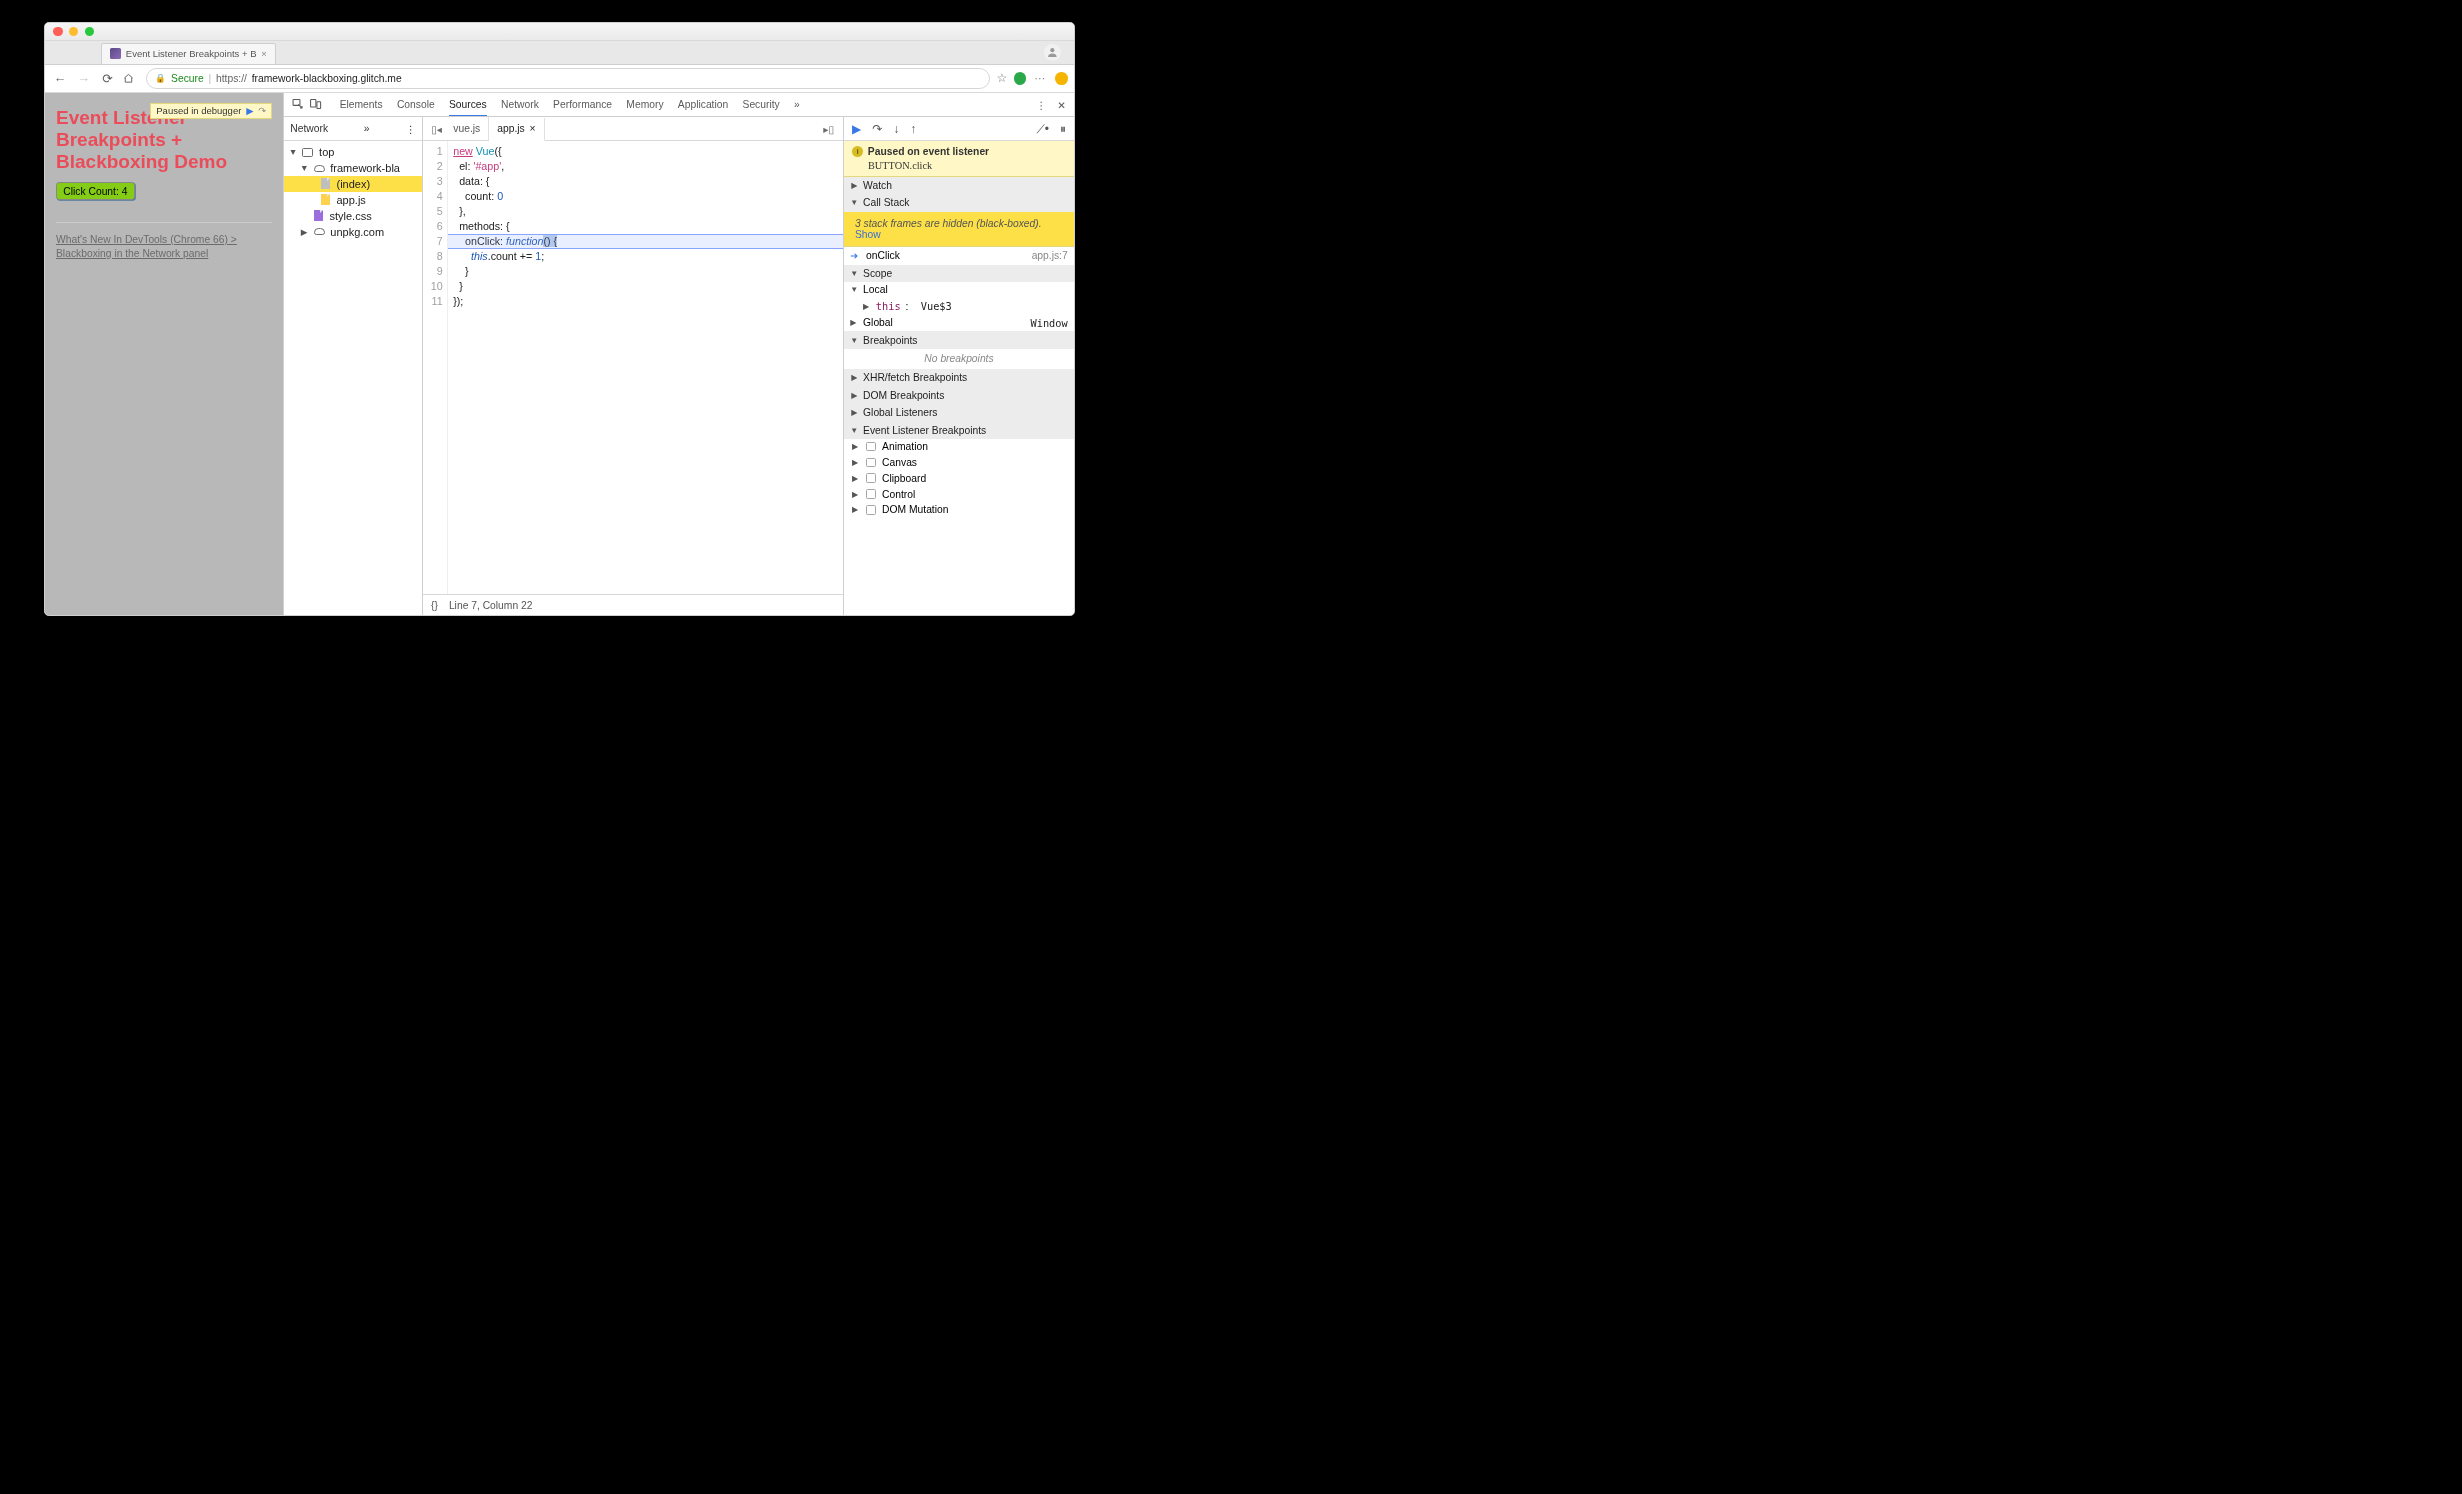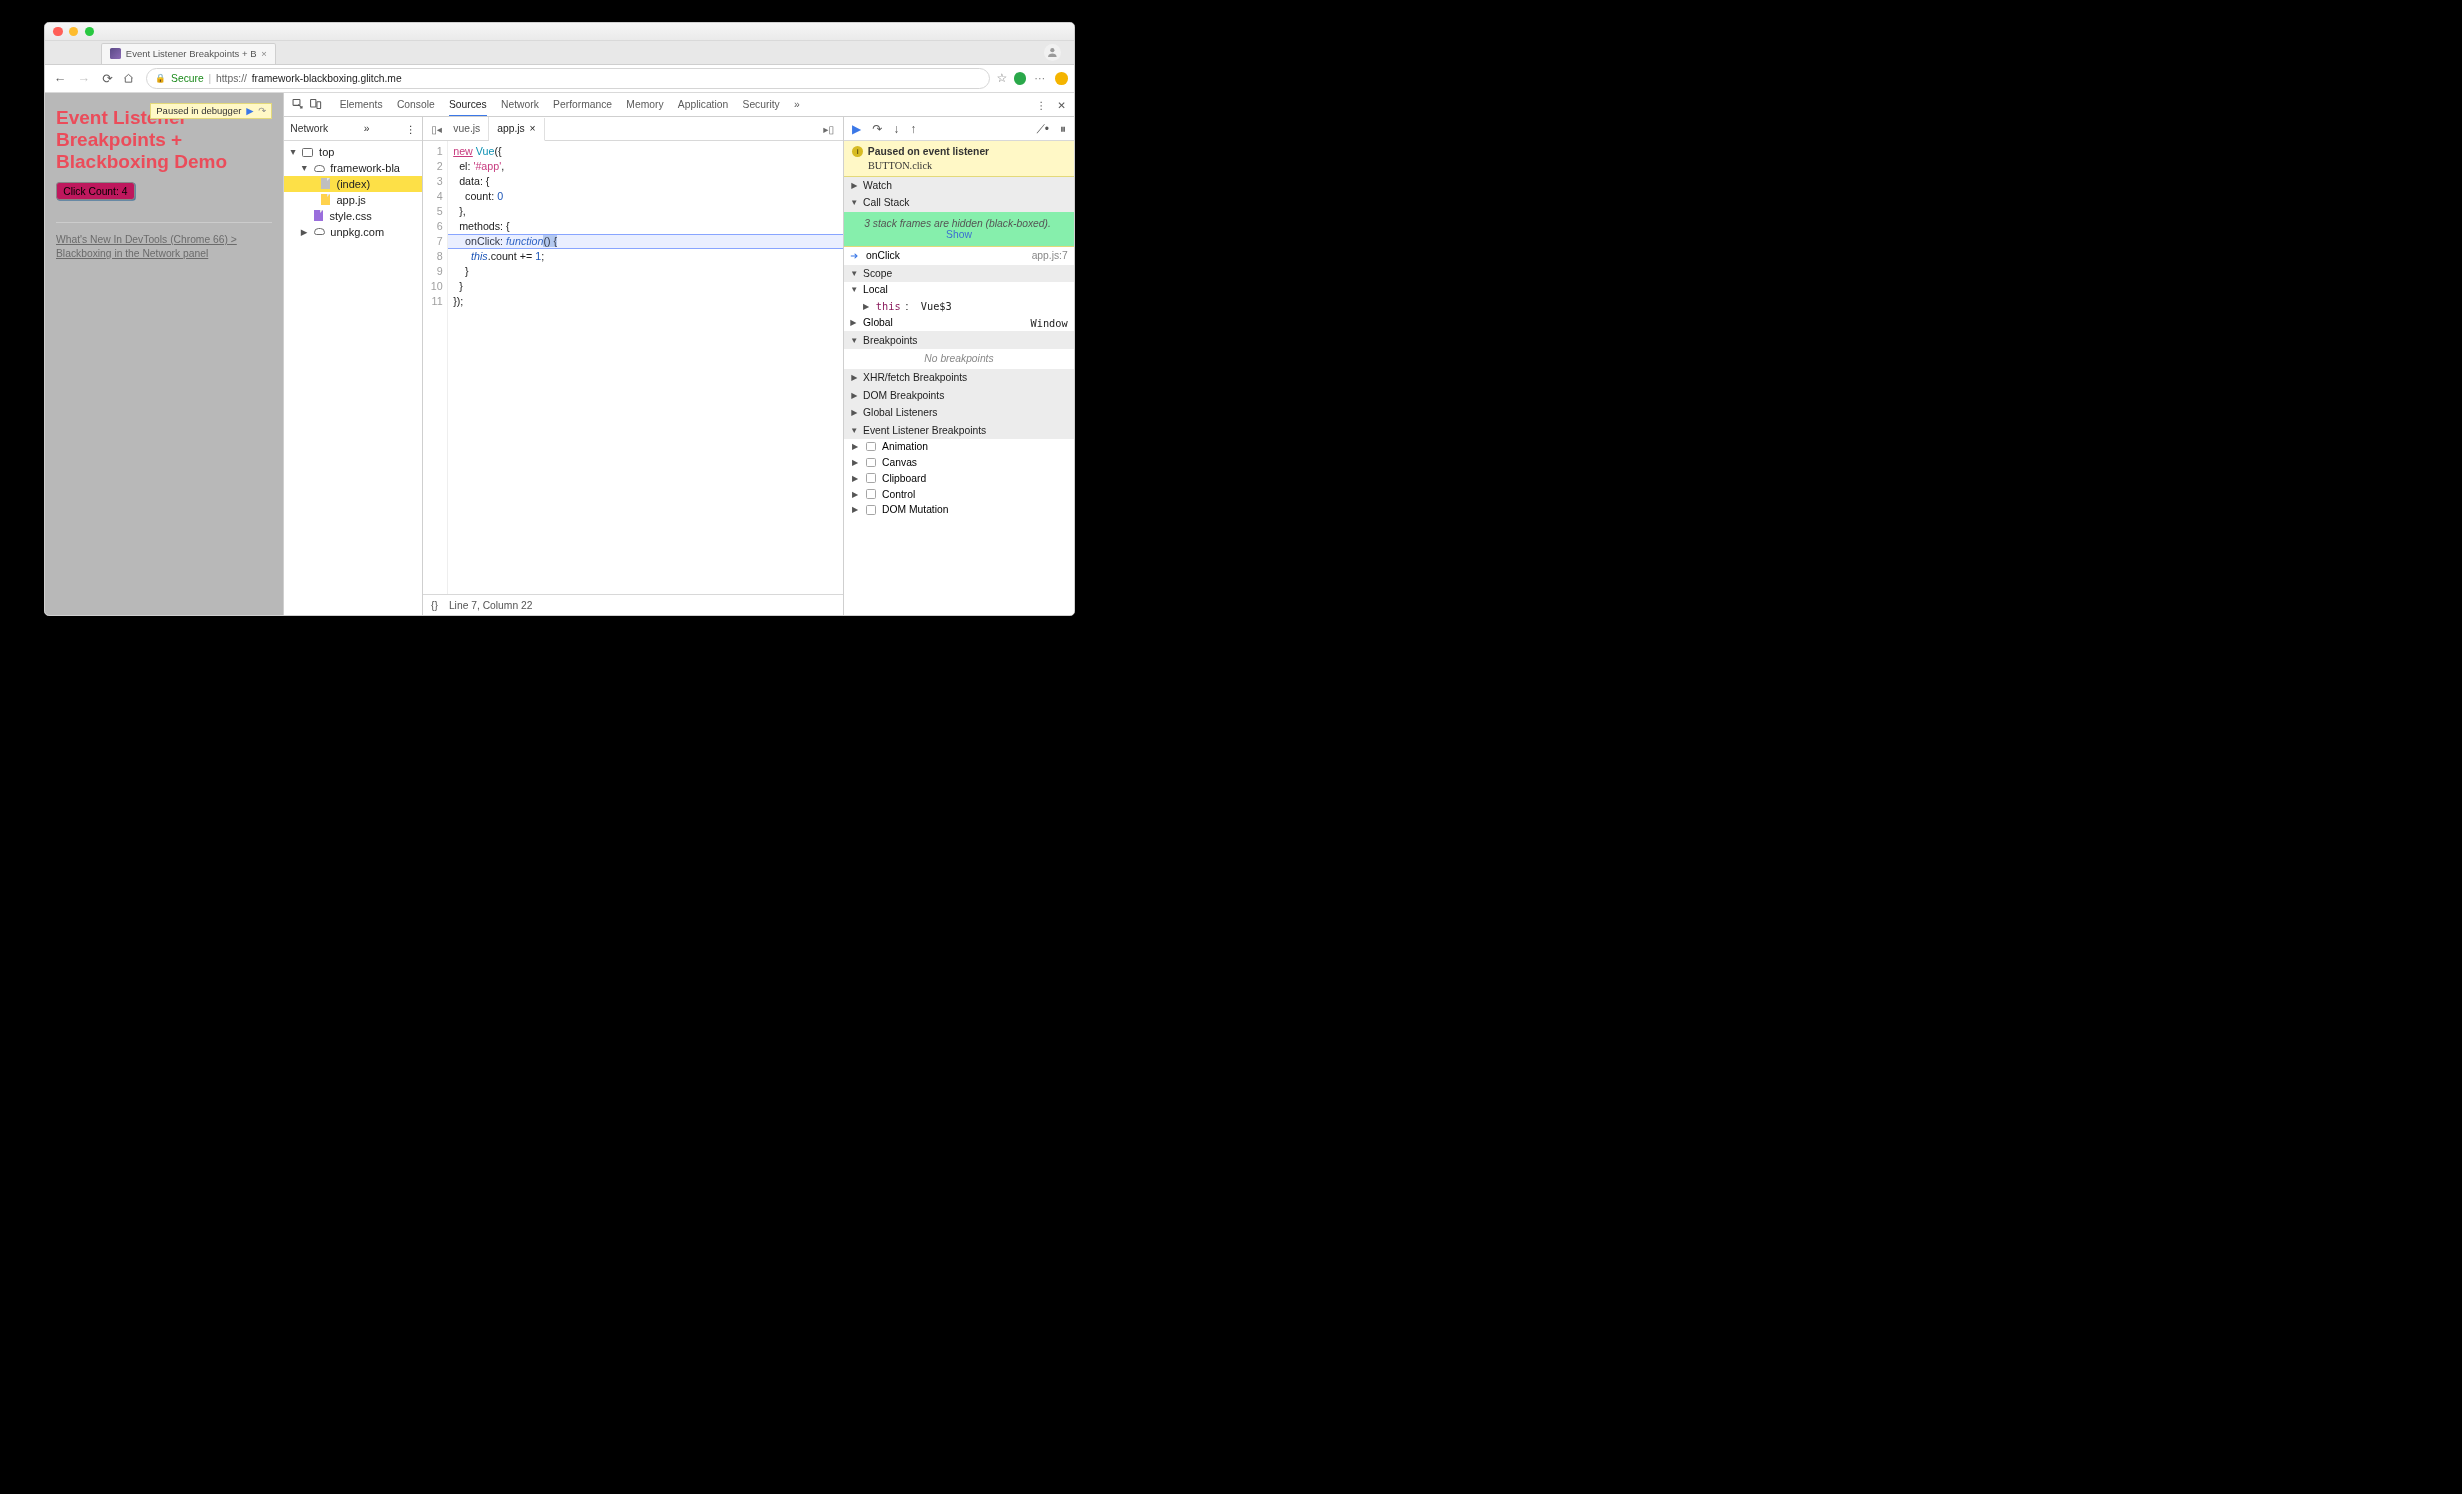--- a/index.html
+++ b/index.html
@@ -29,21 +29,21 @@
 .ext-icons { display: flex; gap: 8px; align-items: center; }
 .ext { width: 12.7px; height: 12.7px; border-radius: 50%; }
 .ext.green { background: #2aa84a; }
 .ext.dots { color: #888; font-size: 11px; letter-spacing: 0.8px; }
 .ext.warn { background: #f4b400; }
 .content { flex: 1; display: flex; overflow: hidden; }
 .page { width: 238px; background: #fff; position: relative; overflow: hidden; }
 .page .dim { position: absolute; inset: 0; background: rgba(0,0,0,.28); }
 .page-inner { position: relative; padding: 14.3px 11px; z-index: 2; }
 h1 { color: #eb4c5a; font-size: 19px; font-weight: 700; line-height: 1.15; }
-.btn-click { margin-top: 9.5px; display: inline-block; background: #be185d; border: 1.6px solid #888; border-radius: 3.2px; padding: 2.4px 6.3px; font-size: 10.3px; box-shadow: 0.8px 0.8px 0 #4c7a9e; }
+.btn-click { margin-top: 9.5px; display: inline-block; background: #84cc16; border: 1.6px solid #888; border-radius: 3.2px; padding: 2.4px 6.3px; font-size: 10.3px; box-shadow: 0.8px 0.8px 0 #4c7a9e; }
 .page-hr { border: none; border-top: 0.8px solid #ccc; margin: 22px 0 9.5px; }
 .page-link { font-size: 10.3px; color: #6b6b6b; text-decoration: underline; line-height: 1.35; display: block; }
 .paused-overlay { position: absolute; top: 9.5px; right: 11px; z-index: 5; background: #fff8c6; border: 0.8px solid #e3d97a; padding: 1.6px 4.8px; font-family: Menlo, monospace; font-size: 9.5px; display: flex; align-items: center; gap: 4.8px; color: #333; }
 .paused-overlay .mini-icon { font-size: 9.5px; color: #3b78e7; }
 .devtools { flex: 1; display: flex; flex-direction: column; border-left: 0.8px solid #cfcfcf; background: #fff; }
 .dt-header { height: 24px; display: flex; align-items: center; border-bottom: 0.8px solid #cfcfcf; font-size: 10.3px; color: #5a5a5a; padding: 0 8px; gap: 4.8px; }
 .dt-header .tabs { display: flex; gap: 14.3px; margin-left: 12.7px; align-items: center; height: 100%; }
 .dt-header .tab { height: 100%; display: flex; align-items: center; cursor: pointer; }
 .dt-header .tab.active { color: #222; border-bottom: 1.6px solid #3b78e7; }
 .dt-header .right { margin-left: auto; display: flex; gap: 11px; color: #5a5a5a; }
@@ -83,21 +83,21 @@
 .debugger { width: 230px; display: flex; flex-direction: column; overflow-y: auto; }
 .dbg-toolbar { height: 24px; display: flex; align-items: center; gap: 11px; padding: 0 8px; border-bottom: 0.8px solid #d8d8d8; color: #555; font-size: 12px; }
 .dbg-toolbar .resume { color: #3b78e7; }
 .dbg-toolbar .spacer { flex: 1; }
 .pause-msg { background: #fff8c6; border-bottom: 0.8px solid #e3d97a; padding: 4.8px 8px; font-size: 10.3px; color: #333; }
 .pause-msg .title { font-weight: 600; display: flex; align-items: center; gap: 4.8px; }
 .pause-msg .info-ic { width: 11px; height: 11px; border-radius: 50%; background: #d7bb23; color: #695d11; display: inline-flex; align-items: center; justify-content: center; font-size: 8px; font-weight: 700; }
 .pause-msg .detail { font-family: Liberation Serif, serif; padding: 3.2px 0 0 16px; }
 .section-hdr { background: #ececec; font-size: 10.3px; color: #222; padding: 3.2px 6.3px; display: flex; align-items: center; gap: 4.8px; cursor: pointer; }
 .section-hdr .tri { font-size: 8px; color: #555; width: 8px; text-align: center; }
-.blackbox-note { background: #86efac; font-size: 10.3px; color: #555; font-style: italic; padding: 6.3px 11px; text-align: center; border-bottom: 0.8px solid #e3d97a; }
+.blackbox-note { background: #fde047; font-size: 10.3px; color: #555; font-style: italic; padding: 6.3px 11px; text-align: left; border-bottom: 0.8px solid #e3d97a; }
 .blackbox-note a { color: #3b6fd1; font-style: normal; }
 .frame-row { display: flex; align-items: center; padding: 3.2px 6.3px; font-size: 10.3px; gap: 6.3px; }
 .frame-row .arrow { color: #3b78e7; font-size: 9.5px; width: 9.5px; }
 .frame-row .loc { margin-left: auto; color: #888; }
 .scope-row { display: flex; align-items: center; padding: 2.4px 6.3px; gap: 4.8px; font-size: 10.3px; }
 .scope-row .tri { width: 8px; font-size: 8px; color: #555; }
 .scope-row .val { margin-left: auto; color: #222; font-family: Menlo, monospace; }
 .scope-row .varname { color: #8a1a5c; font-family: Menlo, monospace; }
 .scope-row .varval { color: #222; font-family: Menlo, monospace; }
 .empty-note { color: #888; font-style: italic; text-align: center; padding: 4.8px 0; font-size: 10.3px; }

